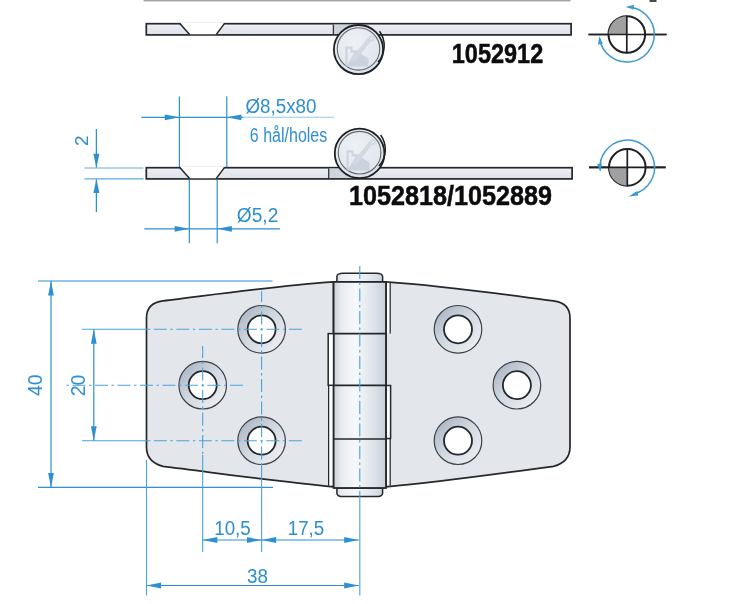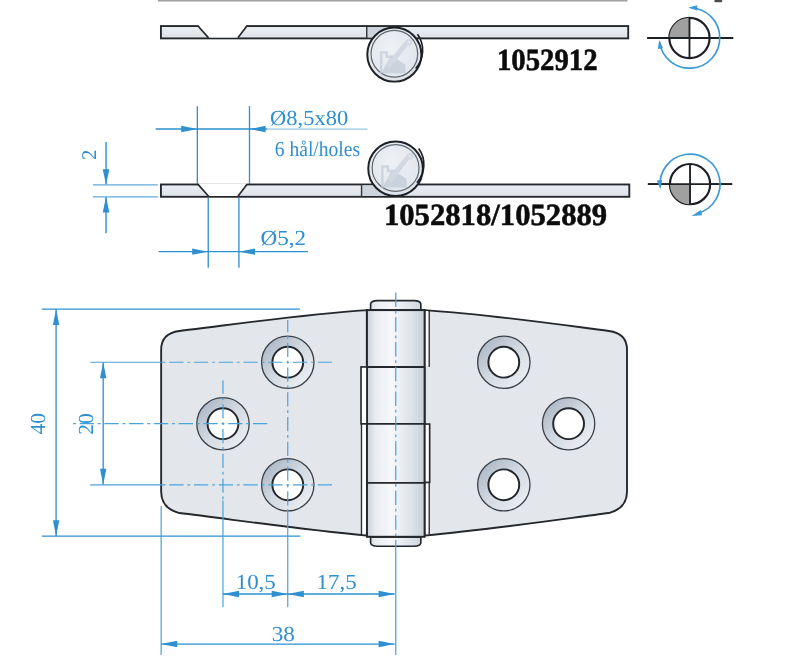--- a/index.html
+++ b/index.html
@@ -1,17 +1,17 @@
 <!DOCTYPE html>
 <html><head>
 <meta charset="utf-8">
 <style>
 html,body{margin:0;padding:0;background:#fff;}
 #stage{position:relative;width:729px;height:604px;background:#fff;overflow:hidden;
-font-family:Liberation Serif, serif;}
+font-family:Liberation Sans, sans-serif;}
 svg{position:absolute;left:0;top:0;}
 </style>
 </head>
 <body>
 <div id="stage">
 <svg width="729" height="604" viewBox="0 0 729 604">
 <defs>
 <linearGradient id="gring" x1="0" y1="0" x2="1" y2="1">
   <stop offset="0" stop-color="#a2aebd"></stop>
   <stop offset="0.5" stop-color="#d3dae2"></stop>

